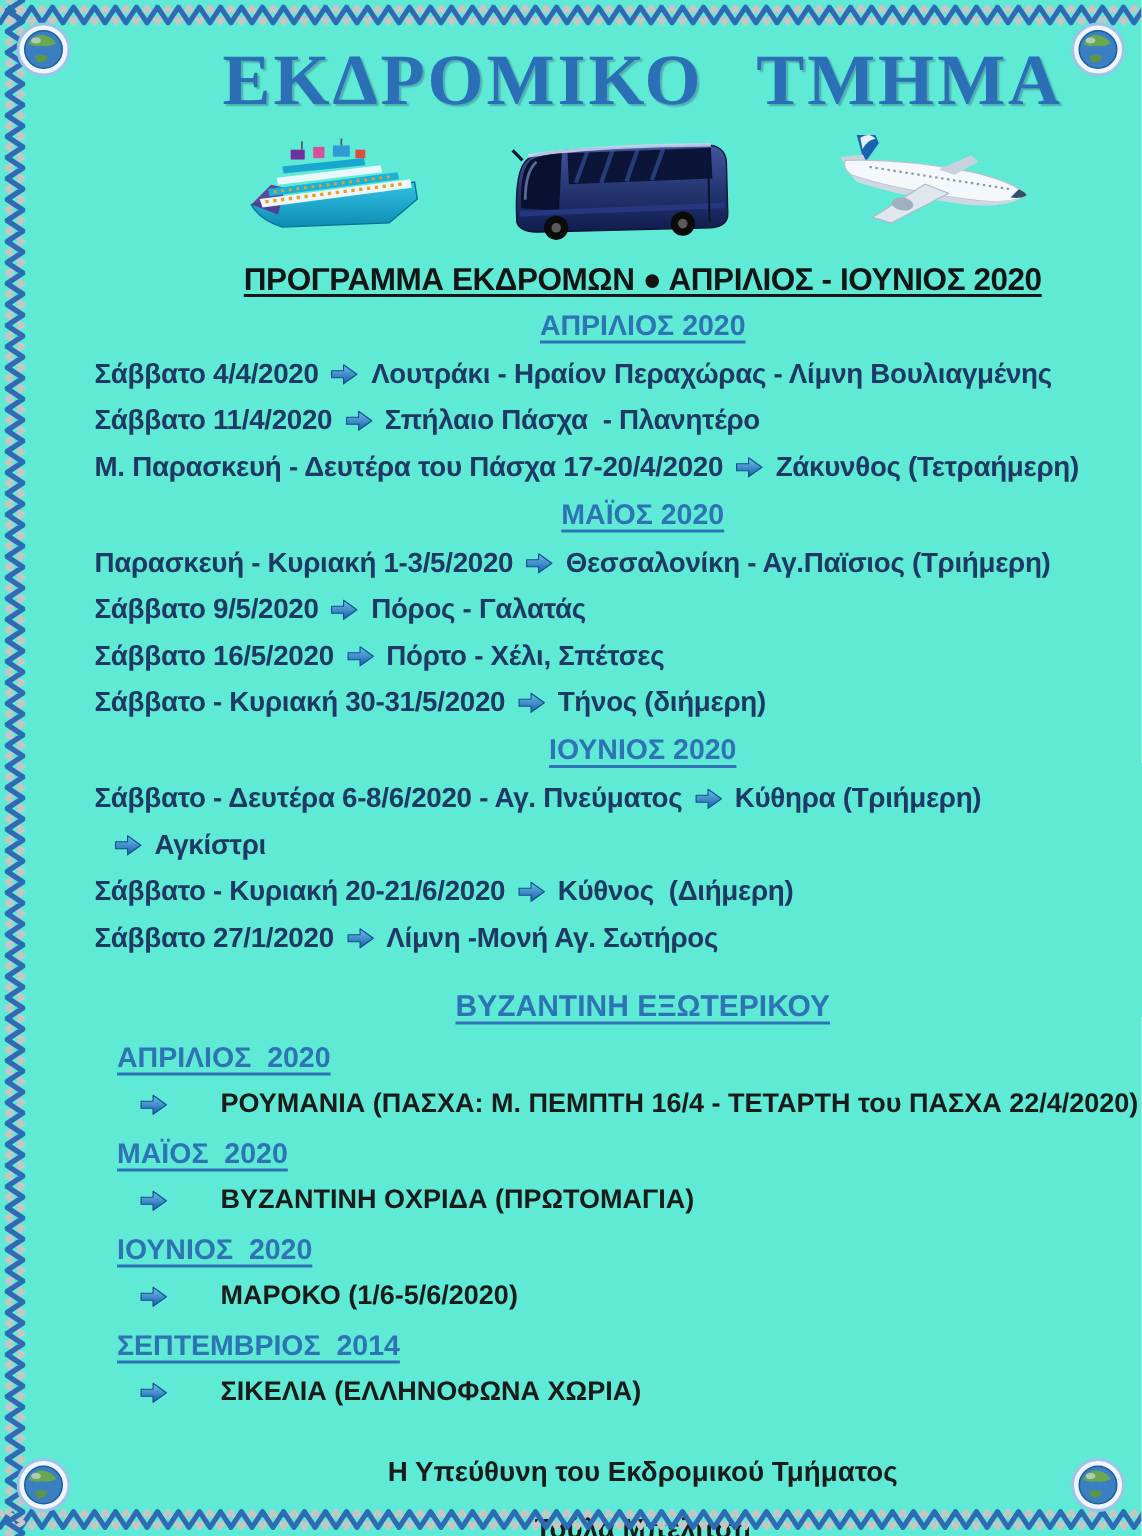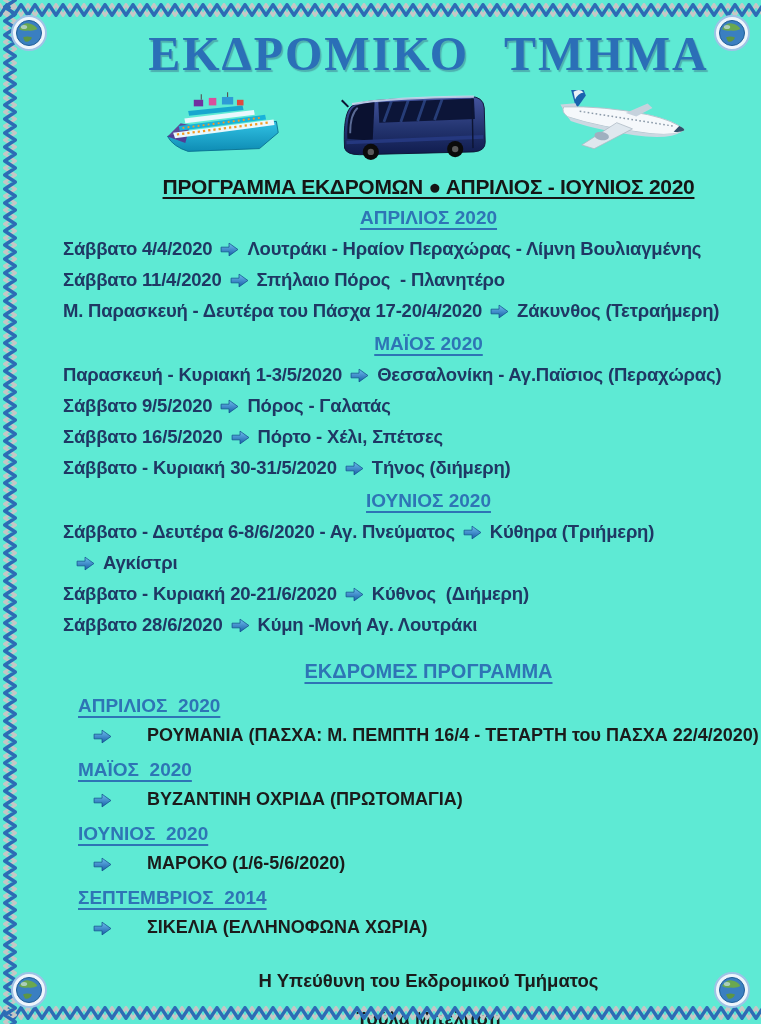--- a/index.html
+++ b/index.html
@@ -245,21 +245,21 @@
       <path d="M2 5.5 H10.5 V1.2 L20 8 L10.5 14.8 V10.5 H2 Z" fill="url(#arrowGrad)" stroke="#134f8c" stroke-width="0.8" stroke-linejoin="round"></path>
     </svg>
     <span class="t-dest">Λουτράκι - Ηραίον Περαχώρας - Λίμνη Βουλιαγμένης</span>
   </div>
 
   <div class="trip">
     <span class="t-date">Σάββατο 11/4/2020</span>
     <svg class="arrow" viewBox="0 0 22 16">
       <path d="M2 5.5 H10.5 V1.2 L20 8 L10.5 14.8 V10.5 H2 Z" fill="url(#arrowGrad)" stroke="#134f8c" stroke-width="0.8" stroke-linejoin="round"></path>
     </svg>
-    <span class="t-dest">Σπήλαιο Πόρος  - Πλανητέρο</span>
+    <span class="t-dest">Σπήλαιο Πάσχα  - Πλανητέρο</span>
   </div>
 
   <div class="trip">
     <span class="t-date">Μ. Παρασκευή - Δευτέρα του Πάσχα 17-20/4/2020</span>
     <svg class="arrow" viewBox="0 0 22 16">
       <path d="M2 5.5 H10.5 V1.2 L20 8 L10.5 14.8 V10.5 H2 Z" fill="url(#arrowGrad)" stroke="#134f8c" stroke-width="0.8" stroke-linejoin="round"></path>
     </svg>
     <span class="t-dest">Ζάκυνθος (Τετραήμερη)</span>
   </div>
 </div>
@@ -268,21 +268,21 @@
   <section class="month-section">
     <div class="month-head">
       <span>ΜΑΪΟΣ 2020</span>
     </div>
     <div>
   <div class="trip">
     <span class="t-date">Παρασκευή - Κυριακή 1-3/5/2020</span>
     <svg class="arrow" viewBox="0 0 22 16">
       <path d="M2 5.5 H10.5 V1.2 L20 8 L10.5 14.8 V10.5 H2 Z" fill="url(#arrowGrad)" stroke="#134f8c" stroke-width="0.8" stroke-linejoin="round"></path>
     </svg>
-    <span class="t-dest">Θεσσαλονίκη - Αγ.Παϊσιος (Περαχώρας)</span>
+    <span class="t-dest">Θεσσαλονίκη - Αγ.Παϊσιος (Τριήμερη)</span>
   </div>
 
   <div class="trip">
     <span class="t-date">Σάββατο 9/5/2020</span>
     <svg class="arrow" viewBox="0 0 22 16">
       <path d="M2 5.5 H10.5 V1.2 L20 8 L10.5 14.8 V10.5 H2 Z" fill="url(#arrowGrad)" stroke="#134f8c" stroke-width="0.8" stroke-linejoin="round"></path>
     </svg>
     <span class="t-dest">Πόρος - Γαλατάς</span>
   </div>
 
@@ -326,32 +326,32 @@
 
   <div class="trip">
     <span class="t-date">Σάββατο - Κυριακή 20-21/6/2020</span>
     <svg class="arrow" viewBox="0 0 22 16">
       <path d="M2 5.5 H10.5 V1.2 L20 8 L10.5 14.8 V10.5 H2 Z" fill="url(#arrowGrad)" stroke="#134f8c" stroke-width="0.8" stroke-linejoin="round"></path>
     </svg>
     <span class="t-dest">Κύθνος  (Διήμερη)</span>
   </div>
 
   <div class="trip">
-    <span class="t-date">Σάββατο 28/6/2020</span>
-    <svg class="arrow" viewBox="0 0 22 16">
-      <path d="M2 5.5 H10.5 V1.2 L20 8 L10.5 14.8 V10.5 H2 Z" fill="url(#arrowGrad)" stroke="#134f8c" stroke-width="0.8" stroke-linejoin="round"></path>
-    </svg>
-    <span class="t-dest">Κύμη -Μονή Αγ. Λουτράκι</span>
+    <span class="t-date">Σάββατο 27/1/2020</span>
+    <svg class="arrow" viewBox="0 0 22 16">
+      <path d="M2 5.5 H10.5 V1.2 L20 8 L10.5 14.8 V10.5 H2 Z" fill="url(#arrowGrad)" stroke="#134f8c" stroke-width="0.8" stroke-linejoin="round"></path>
+    </svg>
+    <span class="t-dest">Λίμνη -Μονή Αγ. Σωτήρος</span>
   </div>
 </div>
   </section>
 </div>
 
     <div class="foreign-title">
-      <span>ΕΚΔΡΟΜΕΣ ΠΡΟΓΡΑΜΜΑ</span>
+      <span>ΒΥΖΑΝΤΙΝΗ ΕΞΩΤΕΡΙΚΟΥ</span>
     </div>
 
     <div>
   <section>
     <div class="f-label">
       <span>ΑΠΡΙΛΙΟΣ  2020</span>
     </div>
     <div>
   <div class="f-item">
     <svg class="arrow" viewBox="0 0 22 16">

